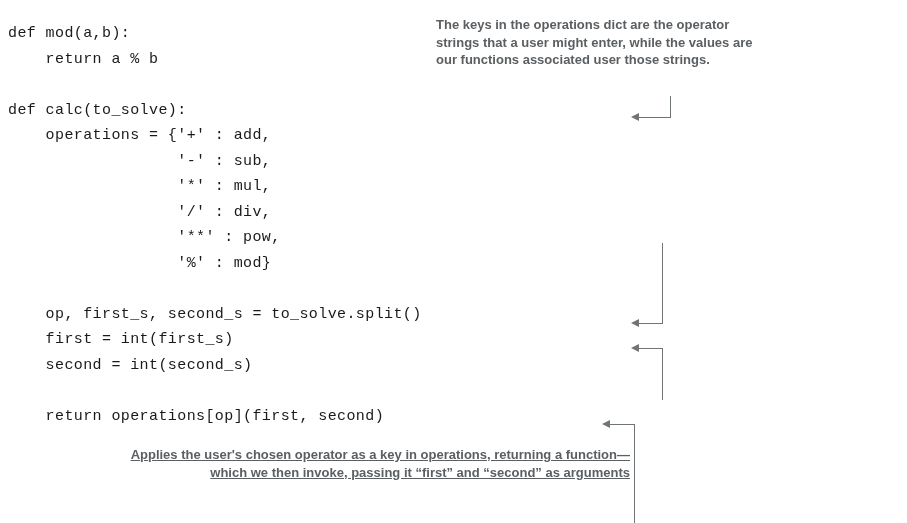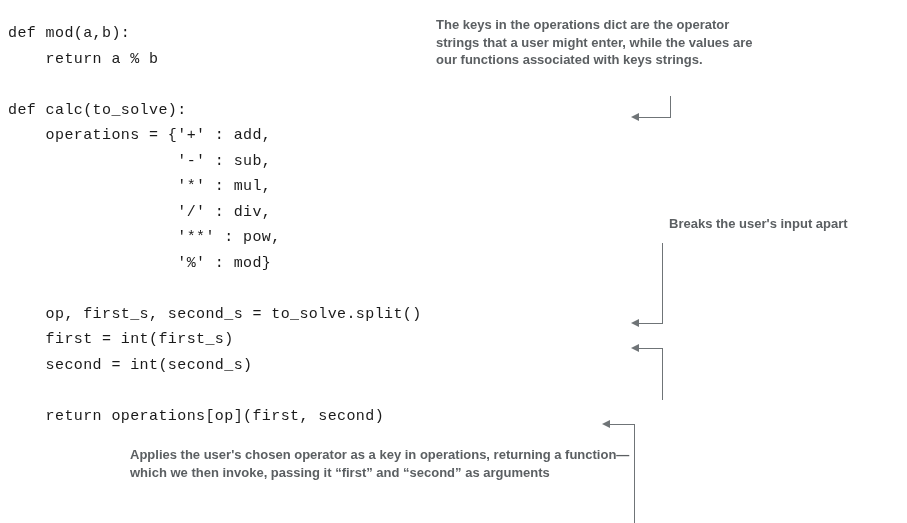--- a/index.html
+++ b/index.html
@@ -34,20 +34,22 @@
   .annot {
     position: absolute;
     font-family: "Liberation Sans", sans-serif;
     font-weight: bold;
     font-size: 13px;
     line-height: 17.5px;
     color: #5b5f62;
     white-space: pre-line;
   }
   .annot.right {
+    text-align: right;
+    text-decoration: underline;
   }
   
   .hline {
     position: absolute;
     height: 0;
     border-top: 1.5px solid #6f7477;
   }
   .vline {
     position: absolute;
     width: 0;
@@ -77,26 +79,25 @@
                   '/' : div,
                   '**' : pow,
                   '%' : mod}
 
     op, first_s, second_s = to_solve.split()
     first = int(first_s)
     second = int(second_s)
 
     return operations[op](first, second)</pre>
 
-  <div class="annot" style="left:436px; top:16px; width:320px;">The keys in the operations dict are the operator strings that a user might enter, while the values are our functions associated with keys strings.</div>
+  <div class="annot" style="left:436px; top:16px; width:320px;">The keys in the operations dict are the operator strings that a user might enter, while the values are our functions associated user those strings.</div>
   <div class="arrow-left" style="left:631px; top:113px;"></div>
   <div class="hline" style="left:639px; top:117px; width:32px;"></div>
   <div class="vline" style="left:670px; top:96px; height:22px;"></div>
 
-  <div class="annot" style="left:669px; top:215px; width:210px;">Breaks the user's input apart</div>
   <div class="arrow-left" style="left:631px; top:319px;"></div>
   <div class="hline" style="left:639px; top:323px; width:24px;"></div>
   <div class="vline" style="left:662px; top:243px; height:81px;"></div>
 
   <div class="arrow-left" style="left:631px; top:344px;"></div>
   <div class="hline" style="left:639px; top:348px; width:24px;"></div>
   <div class="vline" style="left:662px; top:348px; height:52px;"></div>
 
   <div class="annot right" style="left:130px; top:446px; width:500px;">Applies the user's chosen operator as a key in operations, returning a function—which we then invoke, passing it “first” and “second” as arguments</div>
   <div class="arrow-left" style="left:602px; top:420px;"></div>

